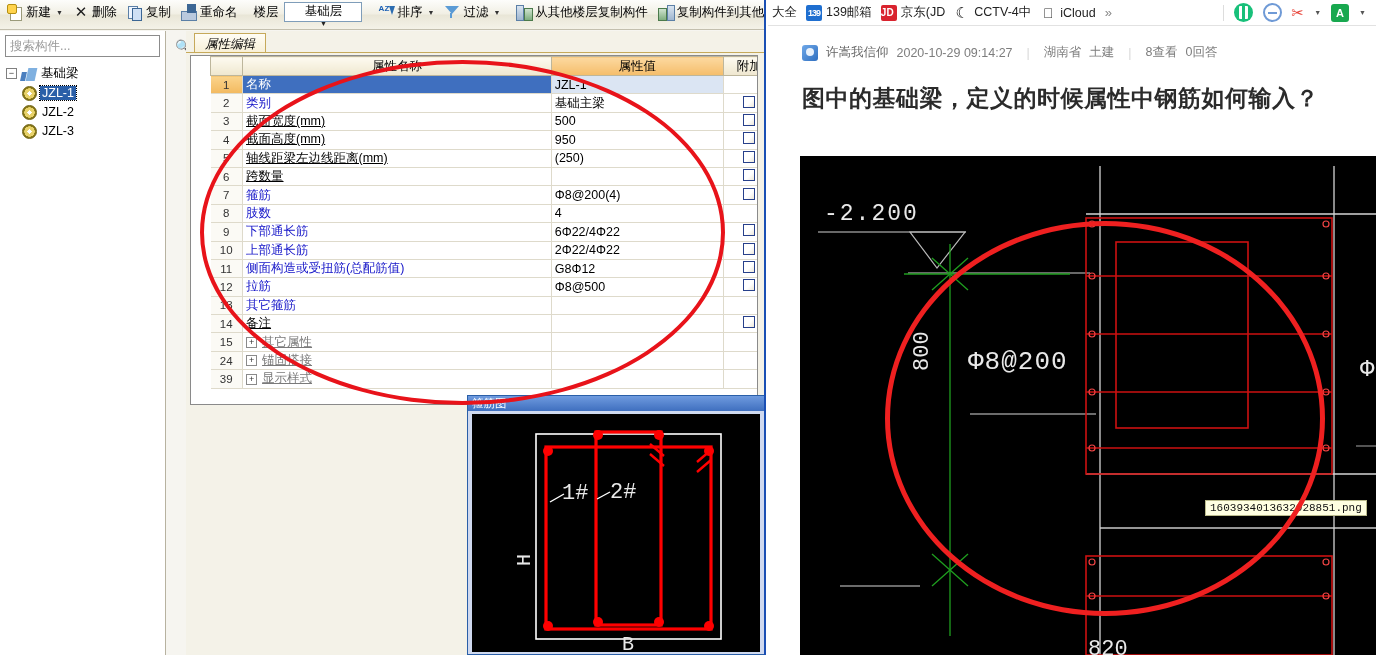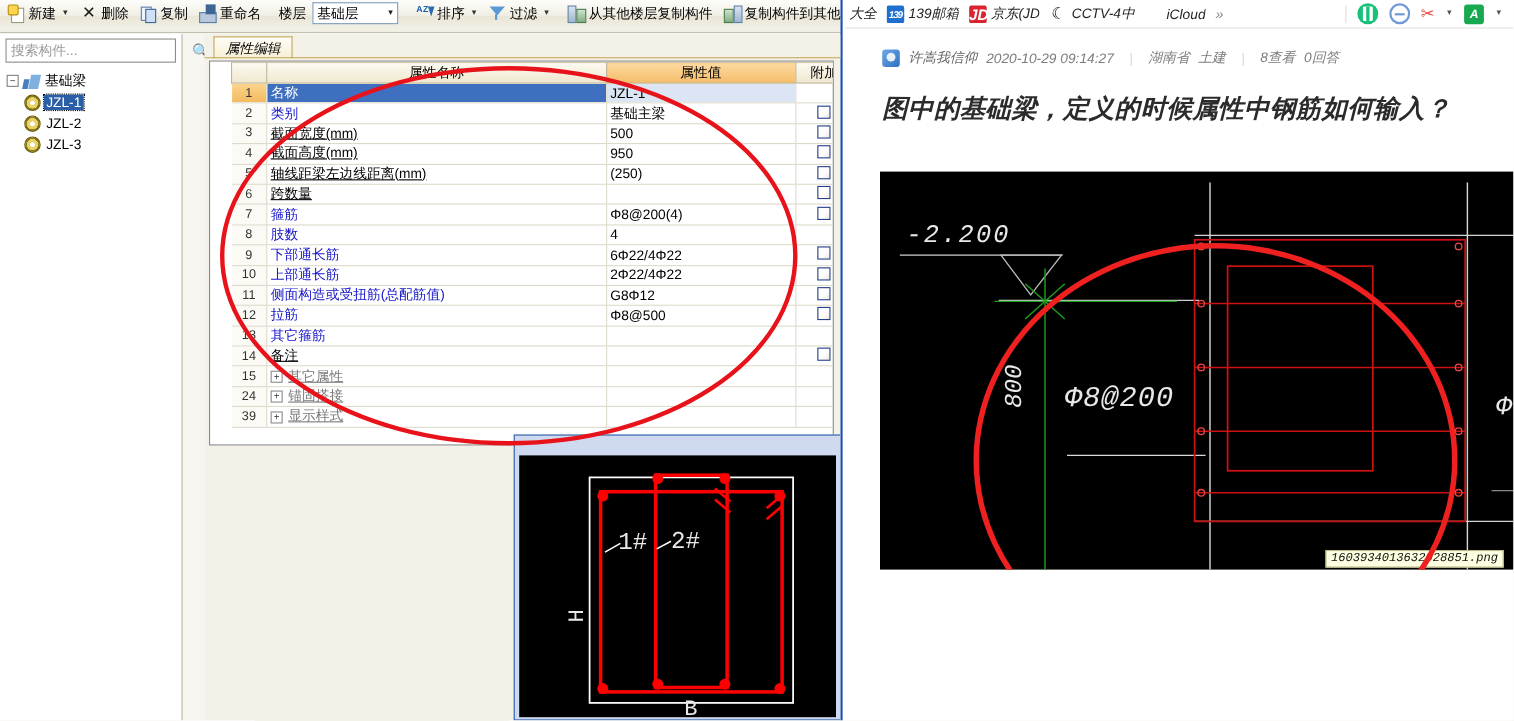--- a/index.html
+++ b/index.html
@@ -45,21 +45,21 @@
   .ico-sort::after{content:"";position:absolute;left:11px;top:2px;border-left:3px solid transparent;border-right:3px solid transparent;border-top:9px solid #2b6cb0;}
   .ico-filter::before{content:"";position:absolute;left:1px;top:2px;border-left:7px solid transparent;border-right:7px solid transparent;border-top:8px solid #5b9bd5;}
   .ico-filter::after{content:"";position:absolute;left:6px;top:9px;width:2px;height:5px;background:#5b9bd5;}
   .ico-floor::before{content:"";position:absolute;left:0;top:1px;width:6px;height:14px;background:linear-gradient(#d9e4f0,#9fb6cf);border:1px solid #5b7fa6;}
   .ico-floor::after{content:"";position:absolute;left:8px;top:4px;width:7px;height:11px;background:linear-gradient(#cfe3cf,#7fae7f);border:1px solid #4b7a4b;}
   .ico-floor2::before{content:"";position:absolute;left:0;top:4px;width:7px;height:11px;background:linear-gradient(#cfe3cf,#7fae7f);border:1px solid #4b7a4b;}
   .ico-floor2::after{content:"";position:absolute;left:9px;top:1px;width:6px;height:14px;background:linear-gradient(#d9e4f0,#9fb6cf);border:1px solid #5b7fa6;}
   .floor-combo {
     display:inline-flex; align-items:center; justify-content:space-between;
     width:78px; height:20px; background:#fff; border:1px solid #7f9db9;
-    padding:0 3px; font-size:12.5px; margin-left:3px;
+    padding:0 3px; font-size:12.5px; margin-left:3px;flex-direction:column;
   }
   .combo-caret { font-size:7px; color:#222; }
 
   
   #tree-pane {
     position:absolute; left:0; top:31px; width:166px; bottom:0;
     background:#fff; border-right:1px solid #b7b2a0;
   }
   #search-row { padding:4px 5px 3px 5px; }
   .search-box {
@@ -154,32 +154,32 @@
 
   
   .ellipse-app {
     position:absolute; left:200px; top:60px; width:525px; height:345px;
     border:4px solid #e8131a; border-radius:50%;
     pointer-events:none; z-index:40;
   }
 
   
   #browser {
-    position:absolute; left:768px; top:0; width:608px; height:518px;
-    background:#fff; overflow:hidden;font-style:italic;
+    position:absolute; left:768px; top:0; width:608px; height:655px;
+    background:#fff; overflow:hidden;
   }
   #bookmarks {
     height:26px; display:flex; align-items:center; gap:9px;
     padding:0 4px; border-bottom:1px solid #e2e2e2; white-space:nowrap;
     font-size:12.5px; color:#222;
   }
   .bm { display:inline-flex; align-items:center; gap:4px; max-width:92px; overflow:hidden; }
   .bm-ico { width:16px;height:16px;flex:0 0 16px;position:relative;border-radius:2px;}
   .bm-139 { background:#1f6fd0; color:#fff; font-size:9px; font-weight:bold; text-align:center; line-height:16px; letter-spacing:-1px;}
-  .bm-jd { background:#d9232e; color:#fff; font-size:14px; font-weight:bold; line-height:16px; }
+  .bm-jd { background:#d9232e; color:#fff; font-size:10px; font-weight:bold; line-height:16px; }
   .bm-cctv { color:#111; font-size:15px; line-height:16px; text-align:center; font-weight:bold;}
   .bm-icloud { color:#333; font-size:14px; line-height:16px; text-align:center;}
   .bm-more { color:#888; font-size:13px; }
   .bm-right { margin-left:auto; display:flex; align-items:center; gap:10px; padding-right:6px;}
   .bm-divider { width:1px;height:16px;background:#ddd; }
   .circ-ico { width:19px;height:19px;border-radius:50%;position:relative;}
   .ico-green { background:#18c07a; }
   .ico-green::after{content:"";position:absolute;left:5px;top:3px;width:9px;height:13px;background:#fff;border-radius:1px;}
   .ico-green::before{content:"";position:absolute;left:8px;top:3px;width:3px;height:13px;background:#18c07a;z-index:2;}
   .ico-minus { border:2px solid #6f9ad6; }
@@ -432,20 +432,21 @@
               <td class="c-idx">39</td>
               <td class="c-name plain"><span class="plus-box">+</span><span>显示样式</span></td>
               <td class="c-val"></td>
               <td class="c-att"></td>
             </tr>
           </tbody>
       </table>
     </div>
 
     <div id="stirrup-win">
+      <div id="stirrup-title">箍筋图</div>
       <div id="stirrup-canvas">
         <svg width="290" height="238" viewBox="0 0 290 238">
           <rect x="64" y="20" width="185" height="205" fill="none" stroke="#ffffff" stroke-width="1.6"></rect>
           <rect x="74" y="33" width="165" height="182" fill="none" stroke="#ff0000" stroke-width="3.2"></rect>
           <rect x="124" y="18" width="65" height="193" fill="none" stroke="#ff0000" stroke-width="3.2"></rect>
           <circle cx="76" cy="37" r="5" fill="#ff0000"></circle>
           <circle cx="237" cy="37" r="5" fill="#ff0000"></circle>
           <circle cx="76" cy="212" r="5" fill="#ff0000"></circle>
           <circle cx="237" cy="212" r="5" fill="#ff0000"></circle>
           <circle cx="126" cy="21" r="5" fill="#ff0000"></circle>

